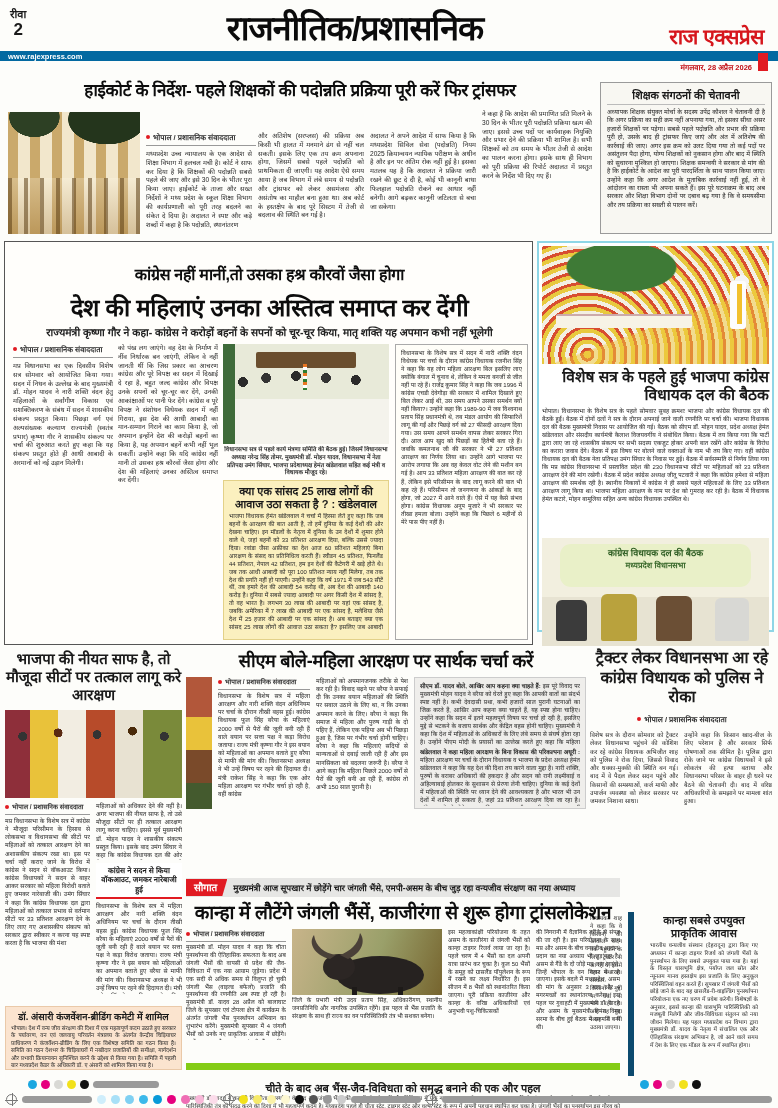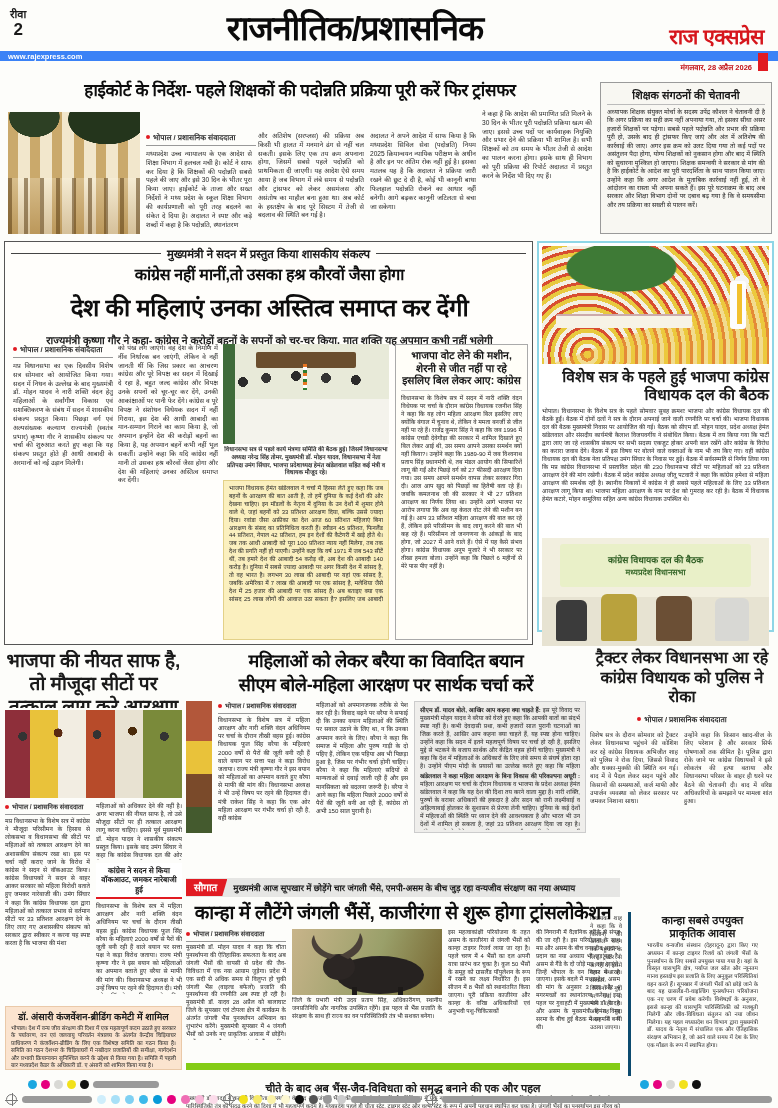--- a/index.html
+++ b/index.html
@@ -32,21 +32,21 @@
 
   <div class="abs" style="left:0;top:0;width:778px;height:68px;">
     <div class="abs" style="left:10px;top:6px;text-align:center;">
       <div style="font-size:11px;font-weight:bold;">रीवा</div>
       <div style="font-size:17px;font-weight:bold;line-height:1;">2</div>
     </div>
     <div class="abs clipc" style="left:120px;top:4px;width:470px;height:46px;">
       <span style="font-size:34px;font-weight:bold;letter-spacing:-1px;color:#0b0b0b;">राजनीतिक/प्रशासनिक</span>
     </div>
     <div class="abs" style="right:14px;top:22px;font-size:21px;font-weight:bold;color:#d6161c;letter-spacing:-0.5px;">राज एक्सप्रेस</div>
-    <div class="abs" style="left:0;top:51px;width:778px;height:10px;background:#3b82f6;display:flex;align-items:center;">
+    <div class="abs" style="left:0;top:51px;width:778px;height:10px;background:#0369a1;display:flex;align-items:center;">
       <span style="color:#fff;font-size:7.5px;font-weight:bold;padding-left:8px;">www.rajexpress.com</span>
     </div>
     <div class="abs" style="right:26px;top:62px;font-size:7.5px;font-weight:bold;color:#c21016;">मंगलवार, 28 अप्रैल 2026</div>
     <div class="abs" style="right:10px;top:53px;width:10px;height:18px;background:#e11b22;"></div>
   </div>
 
   <div class="abs" style="left:0;top:70px;width:778px;height:168px;">
     <div class="abs clipc" style="left:6px;top:2px;width:588px;height:34px;">
       <span class="hl" style="font-size:17px;">हाईकोर्ट के निर्देश- पहले शिक्षकों की पदोन्नति प्रक्रिया पूरी करें फिर ट्रांसफर</span>
     </div>
@@ -69,32 +69,27 @@
     <div class="abs bodytxt" style="left:370px;top:62px;width:106px;height:104px;">अदालत ने अपने आदेश में साफ किया है कि मध्यप्रदेश सिविल सेवा (पदोन्नति) नियम 2025 क्रियान्वयन न्यायिक परीक्षण के अधीन है और इन पर अंतिम रोक नहीं हुई है। इसका मतलब यह है कि अदालत ने प्रक्रिया जारी रखने की छूट दे दी है, कोई भी कानूनी बाधा फिलहाल पदोन्नति रोकने का आधार नहीं बनेगी। आगे बढ़कर कानूनी जटिलता से बचा जा सकेगा।</div>
     <div class="abs bodytxt" style="left:482px;top:40px;width:110px;height:126px;">ने कहा है कि आदेश की प्रमाणित प्रति मिलने के 30 दिन के भीतर पूरी पदोन्नति प्रक्रिया खत्म की जाए। इससे उच्च पदों पर कार्यवाहक नियुक्ति और प्रभार देने की प्रक्रिया भी शामिल है। सभी शिक्षकों को तय समय के भीतर तेजी से आदेश का पालन करना होगा। इसके साथ ही विभाग को पूरी प्रक्रिया की रिपोर्ट अदालत में प्रस्तुत करने के निर्देश भी दिए गए हैं।</div>
 
     <div class="abs" style="left:600px;top:12px;width:172px;height:152px;border:1px solid #9a9a9a;background:#f8f7f2;padding:4px 6px;">
       <div style="text-align:center;font-size:11px;font-weight:bold;border-bottom:1px solid #bbb;padding-bottom:2px;margin-bottom:3px;">शिक्षक संगठनों की चेतावनी</div>
       <div class="bodytxt" style="height:126px;font-size:6.3px;">अध्यापक शिक्षक संयुक्त मोर्चा के सदस्य उपेंद्र कौशल ने चेतावनी दी है कि अगर प्रक्रिया का सही क्रम नहीं अपनाया गया, तो इसका सीधा असर हजारों शिक्षकों पर पड़ेगा। सबसे पहले पदोन्नति और प्रभार की प्रक्रिया पूरी हो, उसके बाद ही ट्रांसफर किए जाएं और अंत में अतिशेष की कार्रवाई की जाए। अगर इस क्रम को उलट दिया गया तो कई पदों पर असंतुलन पैदा होगा, योग्य शिक्षकों को नुकसान होगा और बाद में स्थिति को सुधारना मुश्किल हो जाएगा। शिक्षक समन्वयी ने सरकार से मांग की है कि हाईकोर्ट के आदेश का पूरी पारदर्शिता के साथ पालन किया जाए। उन्होंने कहा कि अगर आदेश के मुताबिक कार्रवाई नहीं हुई, तो वे आंदोलन का रास्ता भी अपना सकते हैं। इस पूरे घटनाक्रम के बाद अब सरकार और शिक्षा विभाग दोनों पर दबाव बढ़ गया है कि वे समयसीमा और तय प्रक्रिया का सख्ती से पालन करें।</div>
     </div>
   </div>
 
   <div class="abs" style="left:4px;top:241px;width:529px;height:404px;border:1px solid #555;background:#fffefb;">
-    <div class="abs" style="left:6px;top:4px;width:515px;display:flex;align-items:center;gap:6px;">
-      <div style="flex:1;height:1px;background:#444;"></div>
-      <span style="font-size:11.5px;font-weight:bold;">मुख्यमंत्री ने सदन में प्रस्तुत किया शासकीय संकल्प</span>
-      <div style="flex:1;height:1px;background:#444;"></div>
-    </div>
     <div class="clipc abs" style="left:4px;top:16px;width:521px;height:32px;">
       <span class="hl" style="font-size:16px;">कांग्रेस नहीं मानीं,तो उसका हश्र कौरवों जैसा होगा</span>
     </div>
     <div class="clipc abs" style="left:4px;top:48px;width:521px;height:32px;">
       <span class="hl" style="font-size:24px;">देश की महिलाएं उनका अस्तित्व समाप्त कर देंगी</span>
     </div>
-    <div class="clipc abs" style="left:4px;top:82px;width:521px;height:16px;margin-top:8px;">
+    <div class="clipc abs" style="left:4px;top:82px;width:521px;height:16px;">
       <span style="font-size:10.5px;font-weight:bold;color:#222;">राज्यमंत्री कृष्णा गौर ने कहा- कांग्रेस ने करोड़ों बहनों के सपनों को चूर-चूर किया, मातृ शक्ति यह अपमान कभी नहीं भूलेगी</span>
     </div>
     <div class="abs" style="left:8px;top:102px;width:100px;">
       <div class="byline">
           <span class="reddot"></span>
           <span>भोपाल / प्रशासनिक संवाददाता</span>
         </div>
     </div>
     <div class="abs bodytxt" style="left:8px;top:120px;width:100px;height:278px;">मप्र विधानसभा का एक दिवसीय विशेष सत्र सोमवार को आयोजित किया गया। सदन में निधन के उल्लेख के बाद मुख्यमंत्री डॉ. मोहन यादव ने नारी शक्ति वंदन हेतु महिलाओं के सर्वांगीण विकास एवं सशक्तिकरण के संबंध में सदन में शासकीय संकल्प प्रस्तुत किया। पिछड़ा वर्ग एवं अल्पसंख्यक कल्याण राज्यमंत्री (स्वतंत्र प्रभार) कृष्णा गौर ने शासकीय संकल्प पर चर्चा की शुरुआत करते हुए कहा कि यह संकल्प प्रस्तुत होते ही आधी आबादी के अरमानों को नई उड़ान मिलेगी।</div>
     <div class="abs bodytxt" style="left:113px;top:102px;width:100px;height:296px;">को पंख लग जाएंगे। वह देश के निर्माण में नींव निर्धारक बन जाएंगी, लेकिन वे नहीं जानती थीं कि जिस प्रकार का आचरण कांग्रेस और पूरे विपक्ष का सदन में दिखाई दे रहा है, बहुत जल्द कांग्रेस और विपक्ष उनके सपनों को चूर-चूर कर देंगे, उनकी आकांक्षाओं पर पानी फेर देंगे। कांग्रेस व पूरे विपक्ष ने संशोधन विधेयक सदन में नहीं गिराया, इस देश की आधी आबादी का मान-सम्मान गिराने का काम किया है, जो अपमान इन्होंने देश की करोड़ों बहनों का किया है, यह अपमान बहनें कभी नहीं भूल सकतीं। उन्होंने कहा कि यदि कांग्रेस नहीं मानी तो उसका हश्र कौरवों जैसा होगा और देश की महिलाएं उनका अस्तित्व समाप्त कर देंगी।</div>
@@ -106,56 +101,56 @@
         radial-gradient(10px 10px at 62% 34%, #333 0 48%, transparent 50%),
         radial-gradient(10px 10px at 80% 36%, #2a2a2a 0 48%, transparent 50%),
         linear-gradient(90deg, #3f6b3a 0 7%, transparent 7%),
         linear-gradient(#e8ead9 0 55%, #f4f3ec 55% 100%);">
       <div class="abs" style="left:20%;top:8%;width:60%;height:16%;background:#6a4e2e;border-radius:2px;"></div>
       <div class="abs" style="left:48%;top:20%;width:4px;height:26%;background:repeating-linear-gradient(#e87722 0 3px,#fff 3px 6px,#2e7d32 6px 9px);"></div>
     </div>
     <div class="abs" style="left:218px;top:204px;width:166px;height:30px;font-size:6px;font-weight:bold;line-height:1.3;text-align:center;color:#333;overflow:hidden;">विधानसभा सत्र से पहले कार्य मंत्रणा समिति की बैठक हुई। जिसमें विधानसभा अध्यक्ष नरेन्द्र सिंह तोमर, मुख्यमंत्री डॉ. मोहन यादव, विधानसभा में नेता प्रतिपक्ष उमंग सिंघार, भाजपा प्रदेशाध्यक्ष हेमंत खंडेलवाल सहित कई मंत्री व विधायक मौजूद रहे।</div>
 
     <div class="abs" style="left:218px;top:238px;width:166px;height:160px;background:#fbf0bf;border:1px solid #e3d188;padding:4px 5px;">
+      <div style="text-align:center;font-size:11px;font-weight:bold;line-height:1.15;margin-bottom:3px;">क्या एक सांसद 25 लाख लोगों की आवाज उठा सकता है ? : खंडेलवाल</div>
       <div class="bodytxt" style="font-size:5.9px;height:118px;">भाजपा विधायक हेमंत खंडेलवाल ने चर्चा में हिस्सा लेते हुए कहा कि जब बहनों के आरक्षण की बात आती है, तो हमें दुनिया के कई देशों की ओर देखना चाहिए। इन मॉडलों के नेतृत्व में दुनिया के उन देशों में शुमार होने वाले थे, जहां बहनों को 33 प्रतिशत आरक्षण दिया, बल्कि उससे ज्यादा दिया। रवांडा जैसा अफ्रीका का देश आज 60 प्रतिशत महिलाएं बिना आरक्षण के संसद का प्रतिनिधित्व करती हैं। स्वीडन 45 प्रतिशत, फिनलैंड 44 प्रतिशत, नेपाल 42 प्रतिशत, हम इन देशों की कैटेगरी में खड़े होते थे। जब तक आधी आबादी को पूरा 100 प्रतिशत न्याय नहीं मिलेगा, तब तक देश की प्रगति नहीं हो पाएगी। उन्होंने कहा कि वर्ष 1971 में जब 543 सीटें थीं, तब हमारे देश की आबादी 54 करोड़ थी, अब देश की आबादी 140 करोड़ है। दुनिया में सबसे ज्यादा आबादी पर अगर किसी देश में सांसद है, तो वह भारत है। लगभग 30 लाख की आबादी पर यहां एक सांसद है, जबकि अमेरिका में 7 लाख की आबादी पर एक सांसद है, मलेशिया जैसे देश में 25 हजार की आबादी पर एक सांसद है। अब बताइए क्या एक सांसद 25 लाख लोगों की आवाज उठा सकता है? इसलिए जब आबादी बढ़ी तो प्रतिनिधित्व भी बढ़ाना चाहिए। अगर 300 सीटें बढ़ेंगी, तो सांसद का भी बोझ घटेगा, हमारा प्रतिनिधित्व बढ़ेगा। सरकार व जनता के बीच सीधा संवाद होगा। जवाबदेही भी मजबूत होगी।</div>
     </div>
 
     <div class="abs" style="left:390px;top:102px;width:133px;height:296px;border:1px solid #aaa;padding:4px 5px;background:#fffef8;">
-      <div style="text-align:center;font-size:10.5px;font-weight:bold;line-height:1.2;border-bottom:1px solid #ccc;padding-bottom:3px;margin-bottom:3px;">भाजपा वोट लेने की मशीन, शेरनी से जीत नहीं पा रहे इसलिए बिल लेकर आए: कांग्रेस</div>
       <div class="bodytxt" style="font-size:6px;height:238px;">विधानसभा के विशेष सत्र में सदन में नारी शक्ति वंदन विधेयक पर चर्चा के दौरान कांग्रेस विधायक रजनीश सिंह ने कहा कि यह लोग महिला आरक्षण बिल इसलिए लाए क्योंकि बंगाल में चुनाव थे, लेकिन वे ममता बनर्जी से जीत नहीं पा रहे हैं। राजेंद्र कुमार सिंह ने कहा कि जब 1996 में कांग्रेस एचडी देवेगौड़ा की सरकार में शामिल दिखाते हुए बिल लेकर आई थी, उस समय आपने उसका समर्थन क्यों नहीं किया?। उन्होंने कहा कि 1989-90 में जब विश्वनाथ प्रताप सिंह प्रधानमंत्री थे, तब मंडल आयोग की सिफारिशें लागू की गईं और पिछड़े वर्ग को 27 फीसदी आरक्षण दिया गया। उस समय आपने समर्थन वापस लेकर सरकार गिरा दी। आज आप खुद को पिछड़ों का हितैषी बता रहे हैं। जबकि कमलनाथ जी की सरकार ने भी 27 प्रतिशत आरक्षण का निर्णय लिया था। उन्होंने आगे भाजपा पर आरोप लगाया कि अब वह केवल वोट लेने की मशीन बन गई है। आप 33 प्रतिशत महिला आरक्षण की बात कर रहे हैं, लेकिन इसे परिसीमन के बाद लागू करने की बात भी कह रहे हैं। परिसीमन तो जनगणना के आंकड़ों के बाद होगा, जो 2027 में आने वाले हैं। ऐसे में यह कैसे संभव होगा। कांग्रेस विधायक अनूप मुजारे ने भी सरकार पर तीखा हमला बोला। उन्होंने कहा कि पिछले 6 महीनों से मेरे पास पीए नहीं है।</div>
     </div>
   </div>
 
   <div class="abs" style="left:537px;top:241px;width:237px;height:391px;border:2px solid #8ed6e6;background:#fff;padding:3px;">
     <div class="photo" style="width:100%;height:118px;background:
         radial-gradient(14px 12px at 88% 30%, #f4f4f4 0 50%, transparent 52%),
         linear-gradient(160deg, transparent 60%, rgba(240,200,60,0.5) 61%),
         radial-gradient(90px 40px at 35% 18%, #3e7a36 0 60%, transparent 62%),
         repeating-radial-gradient(circle at 20% 92%, #e8c93e 0 4px, #d84d30 4px 7px, #f3efe2 7px 11px),
         linear-gradient(#d9cdb6, #efe9da);">
       <div class="abs" style="right:10%;top:30%;width:16px;height:40%;background:#fdfdfd;border-radius:3px;"></div>
       <div class="abs" style="right:12%;top:32%;width:5px;height:34%;background:#f2c12e;"></div>
       <div class="abs" style="left:6%;top:58%;width:60%;height:14px;background:#f7f3e6;border-top:2px solid #caa;border-radius:2px;"></div>
     </div>
     <div style="text-align:right;font-size:15.5px;font-weight:bold;line-height:1.15;margin:4px 0 3px;">विशेष सत्र के पहले हुई भाजपा कांग्रेस विधायक दल की बैठक</div>
     <div class="bodytxt" style="font-size:6px;height:128px;">भोपाल। विधानसभा के विशेष सत्र के पहले सोमवार सुबह क्रमशः भाजपा और कांग्रेस विधायक दल की बैठकें हुईं। बैठक में दोनों दलों ने सत्र के दौरान अपनाई जाने वाली रणनीति पर चर्चा की। भाजपा विधायक दल की बैठक मुख्यमंत्री निवास पर आयोजित की गई। बैठक को सीएम डॉ. मोहन यादव, प्रदेश अध्यक्ष हेमंत खंडेलवाल और संसदीय कार्यमंत्री कैलाश विजयवर्गीय ने संबोधित किया। बैठक में तय किया गया कि पार्टी द्वारा लाए जा रहे शासकीय संकल्प पर सभी सदस्य एकजुट होकर अपनी बात रखेंगे और कांग्रेस के विरोध का करारा जवाब देंगे। बैठक में इस विषय पर बोलने वाले वक्ताओं के नाम भी तय किए गए। वहीं कांग्रेस विधायक दल की बैठक नेता प्रतिपक्ष उमंग सिंघार के निवास पर हुई। बैठक में सर्वसम्मति से निर्णय लिया गया कि मप्र कांग्रेस विधानसभा में प्रस्तावित प्रदेश की 230 विधानसभा सीटों पर महिलाओं को 33 प्रतिशत आरक्षण देने की मांग रखेगी। बैठक में प्रदेश कांग्रेस अध्यक्ष जीतू पटवारी ने कहा कि कांग्रेस हमेशा से महिला आरक्षण की समर्थक रही है। स्थानीय निकायों में कांग्रेस ने ही सबसे पहले महिलाओं के लिए 33 प्रतिशत आरक्षण लागू किया था। भाजपा महिला आरक्षण के नाम पर देश को गुमराह कर रही है। बैठक में विधायक हेमंत कटारे, मोहन बामूलिया सहित अन्य कांग्रेस विधायक उपस्थित थे।</div>
     <div class="photo" style="width:100%;height:108px;margin-top:3px;background:linear-gradient(#f2efdf 0 55%, #e7e3d2 55% 100%);">
-      <div class="abs" style="left:8%;top:6%;width:84%;height:40%;background:#e9f0c8;border-radius:3px;text-align:center;padding-top:9px;">
+      <div class="abs" style="left:8%;top:6%;width:84%;height:40%;background:#e9f0c8;border-radius:11px;text-align:center;padding-top:2px;">
         <div style="font-size:9px;font-weight:bold;color:#2e5d22;">कांग्रेस विधायक दल की बैठक</div>
         <div style="font-size:8px;font-weight:bold;color:#3a6a2c;">मध्यप्रदेश विधानसभा</div>
       </div>
       <div class="abs" style="left:6%;bottom:4%;width:14%;height:38%;background:#3b3b3b;border-radius:6px 6px 2px 2px;"></div>
       <div class="abs" style="left:26%;bottom:4%;width:16%;height:44%;background:#b9a23d;border-radius:6px 6px 2px 2px;"></div>
       <div class="abs" style="left:50%;bottom:4%;width:16%;height:42%;background:#6b4f35;border-radius:6px 6px 2px 2px;"></div>
       <div class="abs" style="left:76%;bottom:4%;width:15%;height:40%;background:#d8d8d4;border-radius:6px 6px 2px 2px;"></div>
     </div>
   </div>
 
   <div class="abs" style="left:5px;top:650px;width:177px;height:352px;">
-    <div style="text-align:center;font-size:19px;font-weight:bold;line-height:1.2;height:58px;overflow:hidden;">भाजपा की नीयत साफ है, तो मौजूदा सीटों पर तत्काल लागू करे आरक्षण</div>
+    <div style="text-align:center;font-size:15px;font-weight:bold;line-height:1.2;height:58px;overflow:hidden;">भाजपा की नीयत साफ है, तो मौजूदा सीटों पर तत्काल लागू करे आरक्षण</div>
     <div class="photo" style="width:100%;height:88px;margin-top:2px;background:
         radial-gradient(9px 9px at 10% 30%, #333 0 48%, transparent 50%),
         radial-gradient(9px 9px at 30% 26%, #5a2a12 0 48%, transparent 50%),
         radial-gradient(9px 9px at 52% 28%, #333 0 48%, transparent 50%),
         radial-gradient(9px 9px at 72% 24%, #4a2a0a 0 48%, transparent 50%),
         radial-gradient(9px 9px at 90% 30%, #333 0 48%, transparent 50%),
         linear-gradient(90deg,#8e2f3a 0 14%, #e9c23a 14% 30%, #f2ede2 30% 46%, #b74b2a 46% 62%, #e8e2d2 62% 78%, #7a8a3a 78% 100%);"></div>
     <div style="margin-top:4px;display:flex;gap:6px;">
       <div style="width:85px;">
         <div class="byline" style="font-size:6.5px;margin-bottom:2px;">
@@ -180,23 +175,20 @@
     <span class="dot" style="background:#1aa7e0;"></span>
     <span class="dot" style="background:#e6007e;"></span>
     <span class="dot" style="background:#d9d9d5;"></span>
     <span class="dot" style="background:#f2e11a;"></span>
     <span class="dot" style="background:#111;"></span>
     <span class="bar" style="width:66px;"></span>
   </div>
 
   <div class="abs" style="left:186px;top:648px;width:400px;height:226px;">
     <div class="clipc" style="width:100%;height:24px;">
-      <span class="hl" style="font-size:18px;">महिलाओं को लेकर बरैया का विवादित बयान</span>
-    </div>
-    <div class="clipc" style="width:100%;height:24px;">
       <span class="hl" style="font-size:18px;">सीएम बोले-महिला आरक्षण पर सार्थक चर्चा करें</span>
     </div>
     <div style="display:flex;gap:6px;margin-top:5px;">
       <div class="photo" style="width:26px;height:132px;flex:0 0 auto;background:linear-gradient(#b2573a 0 30%, #e9c23a 30% 55%, #7a4a2a 55% 80%, #445a2e 80% 100%);"></div>
       <div style="width:92px;">
         <div class="byline" style="font-size:6.5px;margin-bottom:2px;">
             <span class="reddot"></span>
             <span>भोपाल / प्रशासनिक संवाददाता</span>
           </div>
         <div class="bodytxt" style="font-size:6.1px;height:118px;">विधानसभा के विशेष सत्र में महिला आरक्षण और नारी शक्ति वंदन अधिनियम पर चर्चा के दौरान तीखी बहस हुई। कांग्रेस विधायक फूल सिंह बरैया के महिलाएं 2000 वर्षों से पैरों की जूती बनी रही हैं वाले बयान पर सत्ता पक्ष ने कड़ा विरोध जताया। राज्य मंत्री कृष्णा गौर ने इस बयान को महिलाओं का अपमान बताते हुए बरैया से माफी की मांग की। विधानसभा अध्यक्ष ने भी उन्हें विषय पर रहने की हिदायत दी। मंत्री राकेश सिंह ने कहा कि एक ओर महिला आरक्षण पर गंभीर चर्चा हो रही है, वहीं कांग्रेस</div>
@@ -223,21 +215,21 @@
           <span>भोपाल / प्रशासनिक संवाददाता</span>
         </div>
     </div>
     <div style="display:flex;gap:6px;">
       <div class="bodytxt" style="width:88px;font-size:6.2px;height:158px;">विशेष सत्र के दौरान सोमवार को ट्रैक्टर लेकर विधानसभा पहुंचने की कोशिश कर रहे कांग्रेस विधायक अभिजीत शाह को पुलिस ने रोक दिया, जिससे विवाद और धक्का-मुक्की की स्थिति बन गई। बाद में वे पैदल लेकर सदन पहुंचे और किसानों की समस्याओं, कर्ज माफी और उपार्जन व्यवस्था को लेकर सरकार पर जमकर निशाना साधा।</div>
       <div class="bodytxt" style="width:88px;font-size:6.2px;height:158px;">उन्होंने कहा कि किसान खाद-बीज के लिए परेशान है और सरकार सिर्फ घोषणाओं तक सीमित है। पुलिस द्वारा रोके जाने पर कांग्रेस विधायकों ने इसे लोकतंत्र की हत्या बताया और विधानसभा परिसर के बाहर ही धरने पर बैठने की चेतावनी दी। बाद में वरिष्ठ अधिकारियों के समझाने पर मामला शांत हुआ।</div>
     </div>
   </div>
 
   <div class="abs bodytxt" style="left:590px;top:915px;width:32px;height:170px;font-size:5.8px;">विधायक शाह ने कहा कि वे किसानों की आवाज सदन तक पहुंचाने के लिए ट्रैक्टर से आ रहे थे, इसमें गलत क्या है। सरकार किसानों के मुद्दों पर चर्चा से भाग रही है। अब यह मुद्दा सदन में भी उठाया जाएगा।</div>
-  <div class="abs" style="left:628px;top:912px;width:146px;height:164px;border-left:3px solid #0c4a6e;padding:2px 16px;">
+  <div class="abs" style="left:628px;top:912px;width:146px;height:164px;border-left:6px solid #0c4a6e;padding:2px 16px;">
     <div style="text-align:center;font-size:11px;font-weight:bold;line-height:1.2;">कान्हा सबसे उपयुक्त प्राकृतिक आवास</div>
     <div class="bodytxt" style="font-size:5.7px;height:128px;margin-top:2px;">भारतीय वन्यजीव संस्थान (देहरादून) द्वारा किए गए अध्ययन में कान्हा टाइगर रिजर्व को जंगली भैंसों के पुनर्स्थापन के लिए सबसे उपयुक्त पाया गया है। यहां के विस्तृत घासभूमि क्षेत्र, पर्याप्त जल स्रोत और न्यूनतम मानव हस्तक्षेप इस प्रजाति के लिए अनुकूल परिस्थितियां वहन करते हैं। सूपखार में जंगली भैंसों को छोड़े जाने के बाद यह ग्रासलैंड-री-वाइल्डिंग पुनर्स्थापना परियोजना एक नए चरण में प्रवेश करेगी। विशेषज्ञों के अनुसार, इससे कान्हा की घासभूमि पारिस्थितिकी को मजबूती मिलेगी और जीव-विविधता संतुलन को नया जीवन मिलेगा। यह पहल मध्यप्रदेश वन विभाग द्वारा मुख्यमंत्री डॉ. यादव के नेतृत्व में संचालित एक और ऐतिहासिक संरक्षण अभियान है, जो आने वाले समय में देश के लिए एक मॉडल के रूप में स्थापित होगा।</div>
   </div>
   <div class="abs cmyk" style="left:640px;top:1080px;">
     <span class="dot" style="background:#1aa7e0;"></span>
     <span class="dot" style="background:#e6007e;"></span>
     <span class="dot" style="background:#d9d9d5;"></span>
     <span class="dot" style="background:#f2e11a;"></span>
     <span class="dot" style="background:#111;"></span>
   </div>

